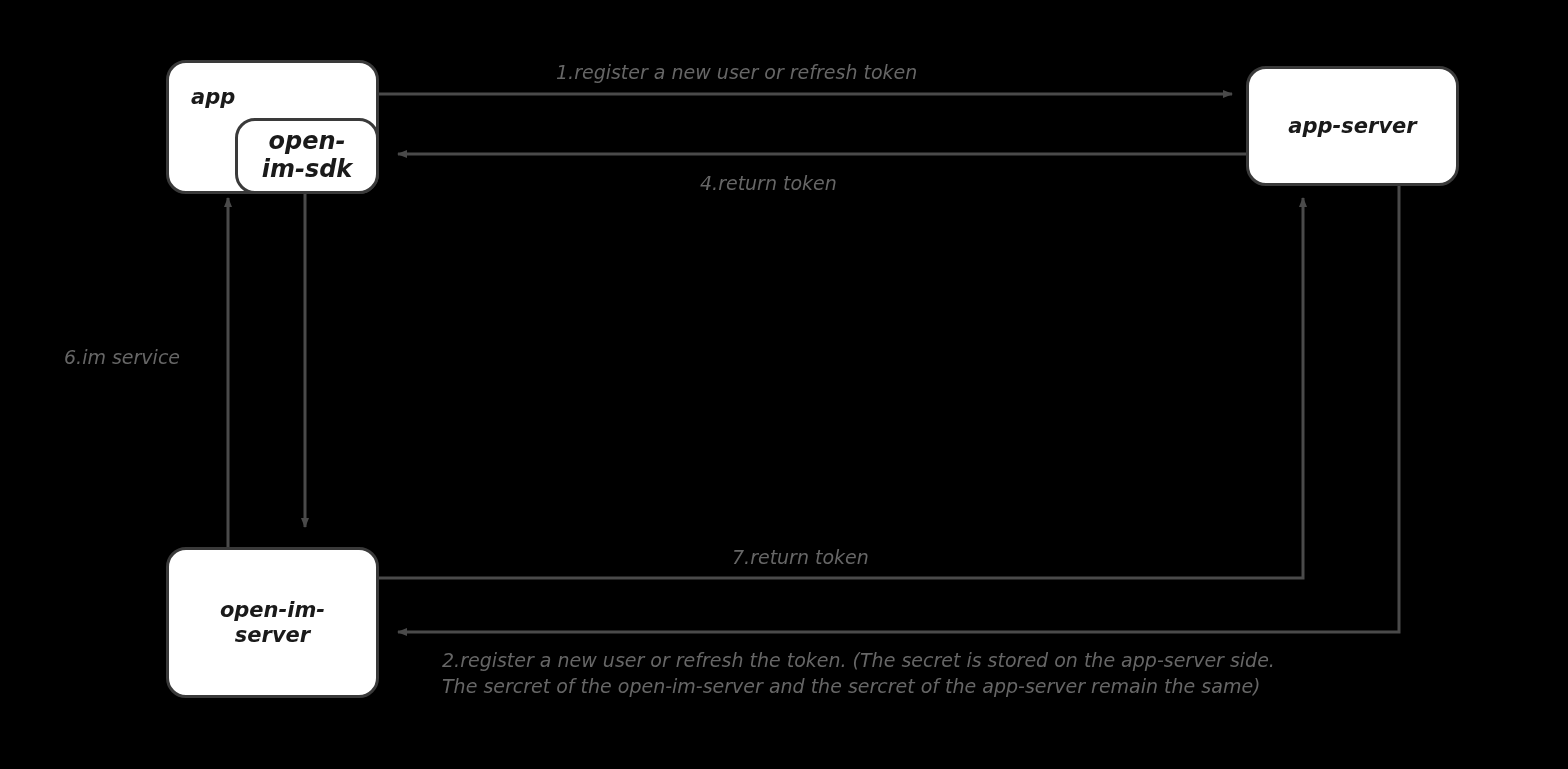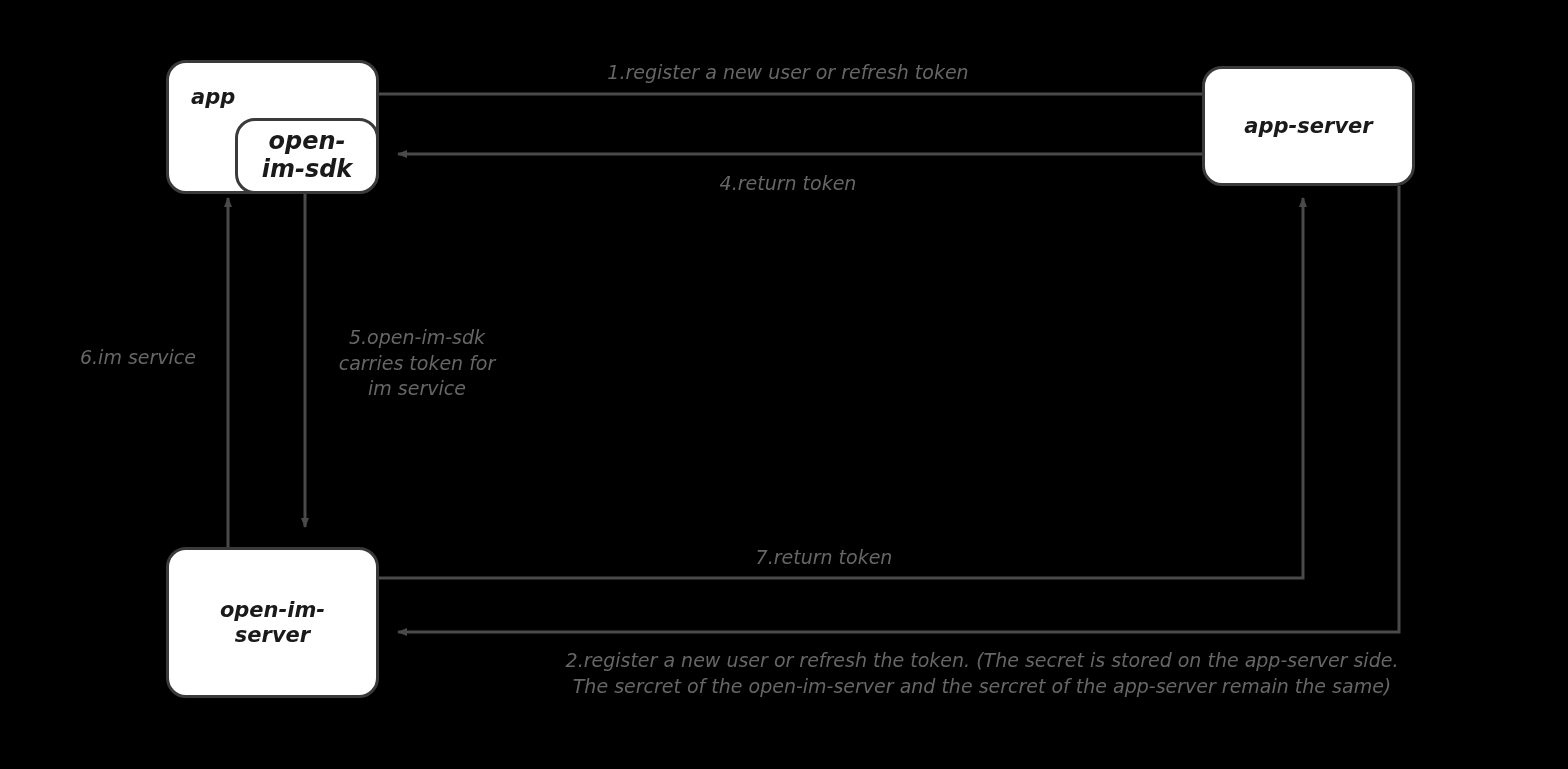--- a/index.html
+++ b/index.html
@@ -35,21 +35,21 @@
     font-size: 24px;
   }
   .label {
     position: absolute;
     color: #666666;
     font-style: italic;
     font-size: 19px;
     line-height: 1.35;
     white-space: pre;
   }
-  .label.center { text-align: center; }
+  .label.center { text-align: left; }
   svg.wires {
     position: absolute;
     left: 0;
     top: 0;
     width: 1568px;
     height: 769px;
     pointer-events: none;
   }
 </style>
 </head>
@@ -79,36 +79,33 @@
 
   <div class="node" style="left:166px; top:60px; width:213px; height:134px; align-items:flex-start; justify-content:flex-start; padding:22px 0 0 22px;">
     <span>app</span>
   </div>
 
   <div class="node small" style="left:235px; top:118px; width:144px; height:76px; white-space:pre-line;">
     <span>open-
 im-sdk</span>
   </div>
 
-  <div class="node" style="left:1202px; top:66px; width:213px; height:120px;">
+  <div class="node" style="left:1246px; top:66px; width:213px; height:120px;">
     <span>app-server</span>
   </div>
 
   <div class="node" style="left:166px; top:547px; width:213px; height:151px; white-space:pre-line;">
     <span>open-im-
 server</span>
   </div>
 
   <div class="label center" style="left:556px; top:60px; width:464px;">1.register a new user or refresh token</div>
 
   <div class="label center" style="left:700px; top:171px; width:176px;">4.return token</div>
 
-  <div class="label center" style="left:311px; top:325px; width:212px;">5.open-im-sdk
-carries token for
-im service</div>
 
   <div class="label center" style="left:64px; top:345px; width:148px;">6.im service</div>
 
   <div class="label center" style="left:732px; top:545px; width:184px;">7.return token</div>
 
   <div class="label center" style="left:442px; top:648px; width:1080px;">2.register a new user or refresh the token. (The secret is stored on the app-server side.
 The sercret of the open-im-server and the sercret of the app-server remain the same)</div>
 
 </div>
 

